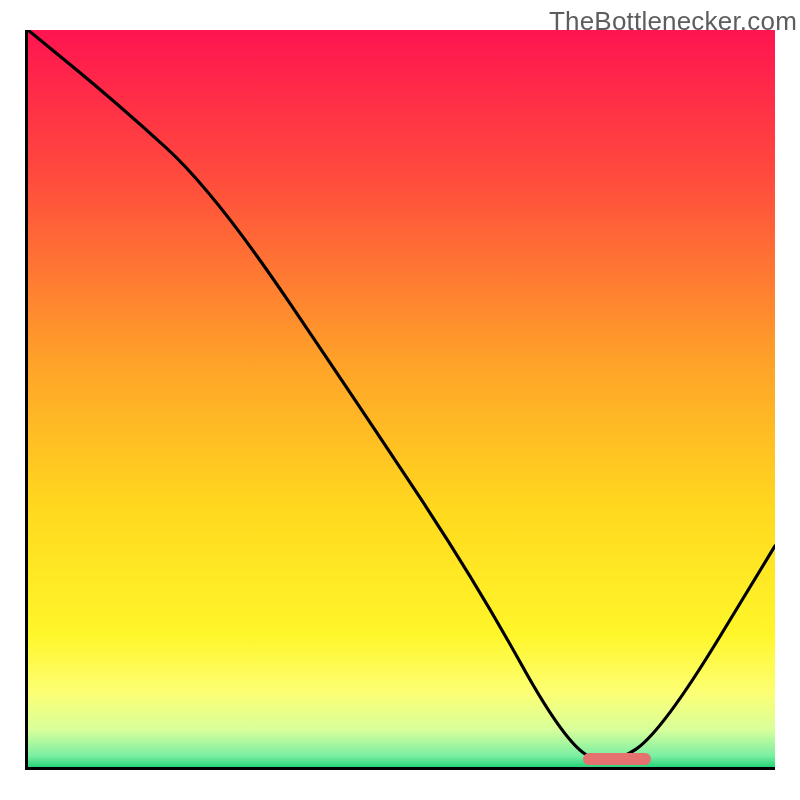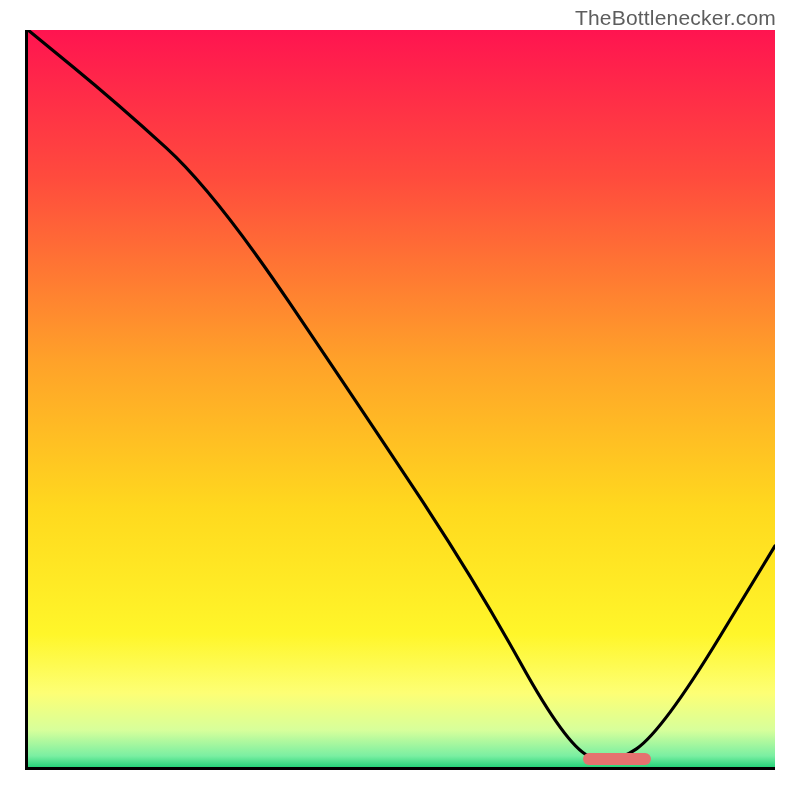--- a/index.html
+++ b/index.html
@@ -1,23 +1,23 @@
 <!DOCTYPE html>
 <html><head>
 <meta charset="utf-8">
 <style>
   * { margin: 0; padding: 0; box-sizing: border-box; }
   body { width: 800px; height: 800px; background: #fff; font-family: Arial, sans-serif; }
   .container { position: relative; width: 800px; height: 800px; }
   .watermark {
     position: absolute;
     top: 6px;
-    right: 24px;
+    right: 3px;
     color: #5d5d5d;
-    font-size: 21px;
+    font-size: 26px;
     font-weight: 500;
     letter-spacing: 0.2px;
     z-index: 10;
   }
   .chart-area {
     position: absolute;
     left: 25px;
     top: 30px;
     width: 750px;
     height: 740px;

